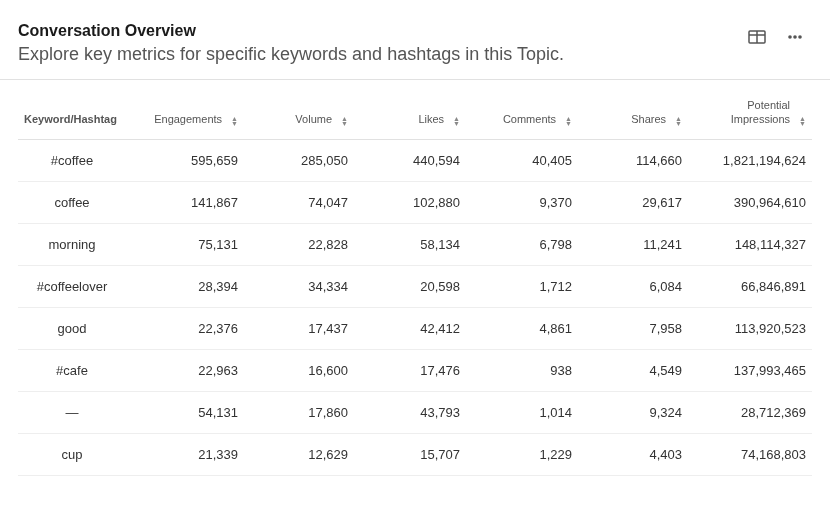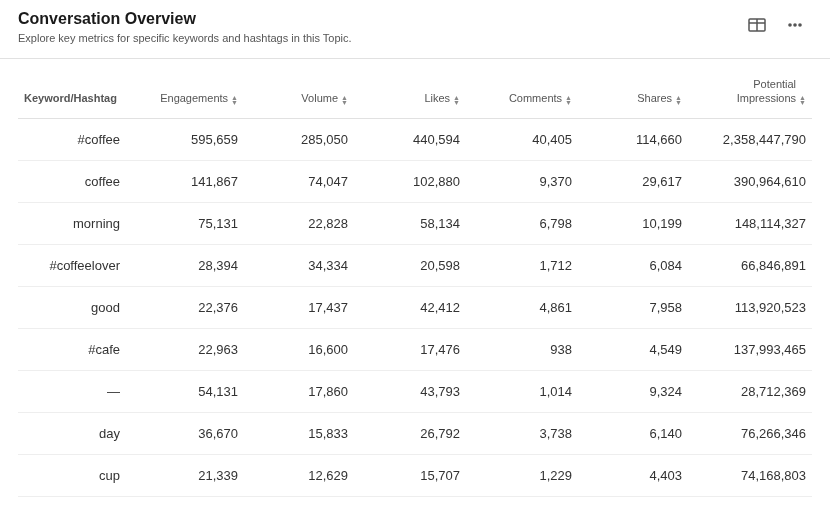--- a/index.html
+++ b/index.html
@@ -12,35 +12,35 @@
       background: #fff;
       color: #1a1a1a;
       width: 830px;
       height: 525px;
       overflow: hidden;
     }
     .header {
       display: flex;
       justify-content: space-between;
       align-items: flex-start;
-      padding: 10px 18px 14px 18px;
+      padding: 22px 18px 14px 18px;
       border-bottom: 1px solid #e1e1e1;
     }
     .header-left {
       display: flex;
       flex-direction: column;
     }
     .title {
       font-size: 16px;
       font-weight: 700;
       color: #1a1a1a;
       margin-bottom: 4px;
     }
     .subtitle {
-      font-size: 11px;
+      font-size: 18px;
       color: #555;
       text-align: right;
     }
     .header-right {
       display: flex;
       gap: 20px;
       align-items: center;
       padding-top: 6px;
       padding-right: 8px;
     }
@@ -69,21 +69,21 @@
       vertical-align: bottom;
       line-height: 1.3;
     }
     thead th:first-child {
       text-align: left;
       font-weight: bold;
     }
     .th-inner {
       display: inline-flex;
       align-items: flex-end;
-      gap: 3px;
+      gap: 9px;
       justify-content: flex-end;
     }
     thead th:first-child .th-inner {
       justify-content: flex-start;
     }
     .sort-ic {
       display: inline-flex;
       flex-direction: column;
       align-items: center;
       font-size: 7px;
@@ -92,21 +92,21 @@
       margin-bottom: 1px;
     }
     tbody td {
       font-size: 13px;
       color: #333;
       padding: 13px 6px;
       text-align: right;
       border-bottom: 1px solid #eee;
     }
     tbody td:first-child {
-      text-align: right;
+      text-align: center;
     }
     .col-kw { width: 108px; }
     .col-eng { width: 118px; }
     .col-vol { width: 110px; }
     .col-likes { width: 112px; }
     .col-comm { width: 112px; }
     .col-shares { width: 110px; }
     .col-imp { width: 124px; }
   </style>
 </head>
@@ -210,38 +210,38 @@
       </tr>
     </thead>
     <tbody id="tbody">
         <tr>
           <td>#coffee</td>
           <td>595,659</td>
           <td>285,050</td>
           <td>440,594</td>
           <td>40,405</td>
           <td>114,660</td>
-          <td>2,358,447,790</td>
+          <td>1,821,194,624</td>
         </tr>
         <tr>
           <td>coffee</td>
           <td>141,867</td>
           <td>74,047</td>
           <td>102,880</td>
           <td>9,370</td>
           <td>29,617</td>
           <td>390,964,610</td>
         </tr>
         <tr>
           <td>morning</td>
           <td>75,131</td>
           <td>22,828</td>
           <td>58,134</td>
           <td>6,798</td>
-          <td>10,199</td>
+          <td>11,241</td>
           <td>148,114,327</td>
         </tr>
         <tr>
           <td>#coffeelover</td>
           <td>28,394</td>
           <td>34,334</td>
           <td>20,598</td>
           <td>1,712</td>
           <td>6,084</td>
           <td>66,846,891</td>
@@ -267,29 +267,20 @@
         <tr>
           <td>—</td>
           <td>54,131</td>
           <td>17,860</td>
           <td>43,793</td>
           <td>1,014</td>
           <td>9,324</td>
           <td>28,712,369</td>
         </tr>
         <tr>
-          <td>day</td>
-          <td>36,670</td>
-          <td>15,833</td>
-          <td>26,792</td>
-          <td>3,738</td>
-          <td>6,140</td>
-          <td>76,266,346</td>
-        </tr>
-        <tr>
           <td>cup</td>
           <td>21,339</td>
           <td>12,629</td>
           <td>15,707</td>
           <td>1,229</td>
           <td>4,403</td>
           <td>74,168,803</td>
         </tr>
       </tbody>
   </table>

